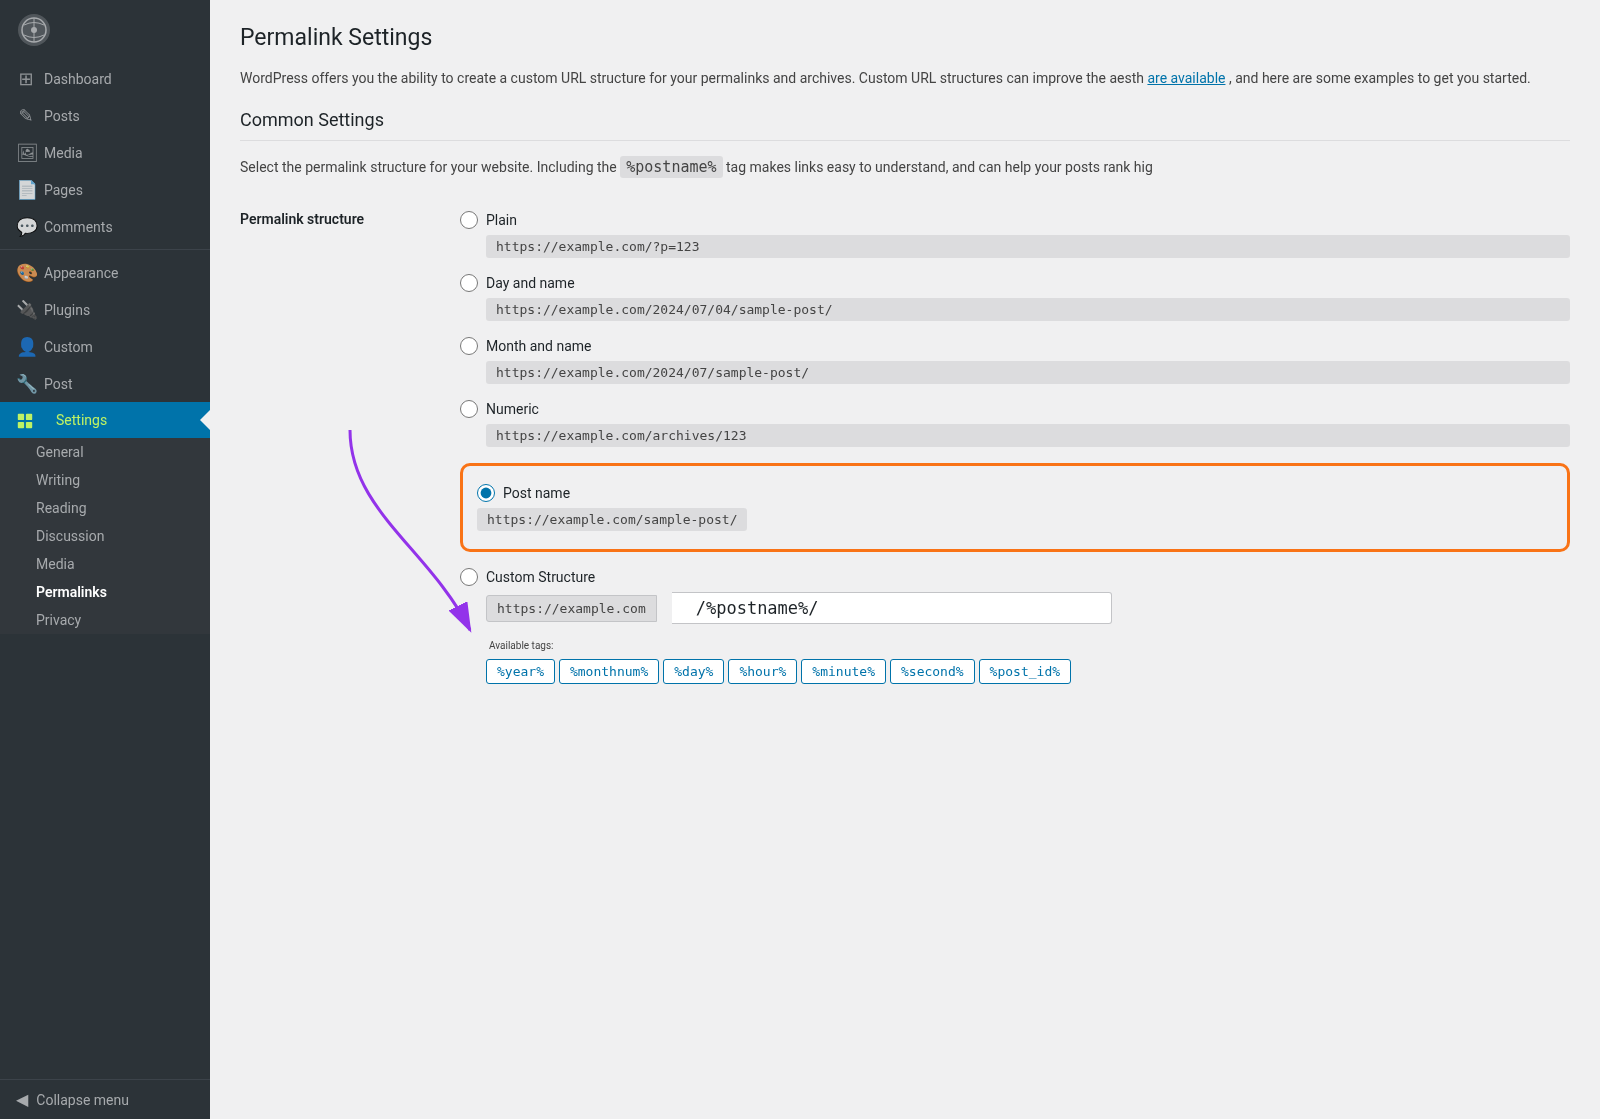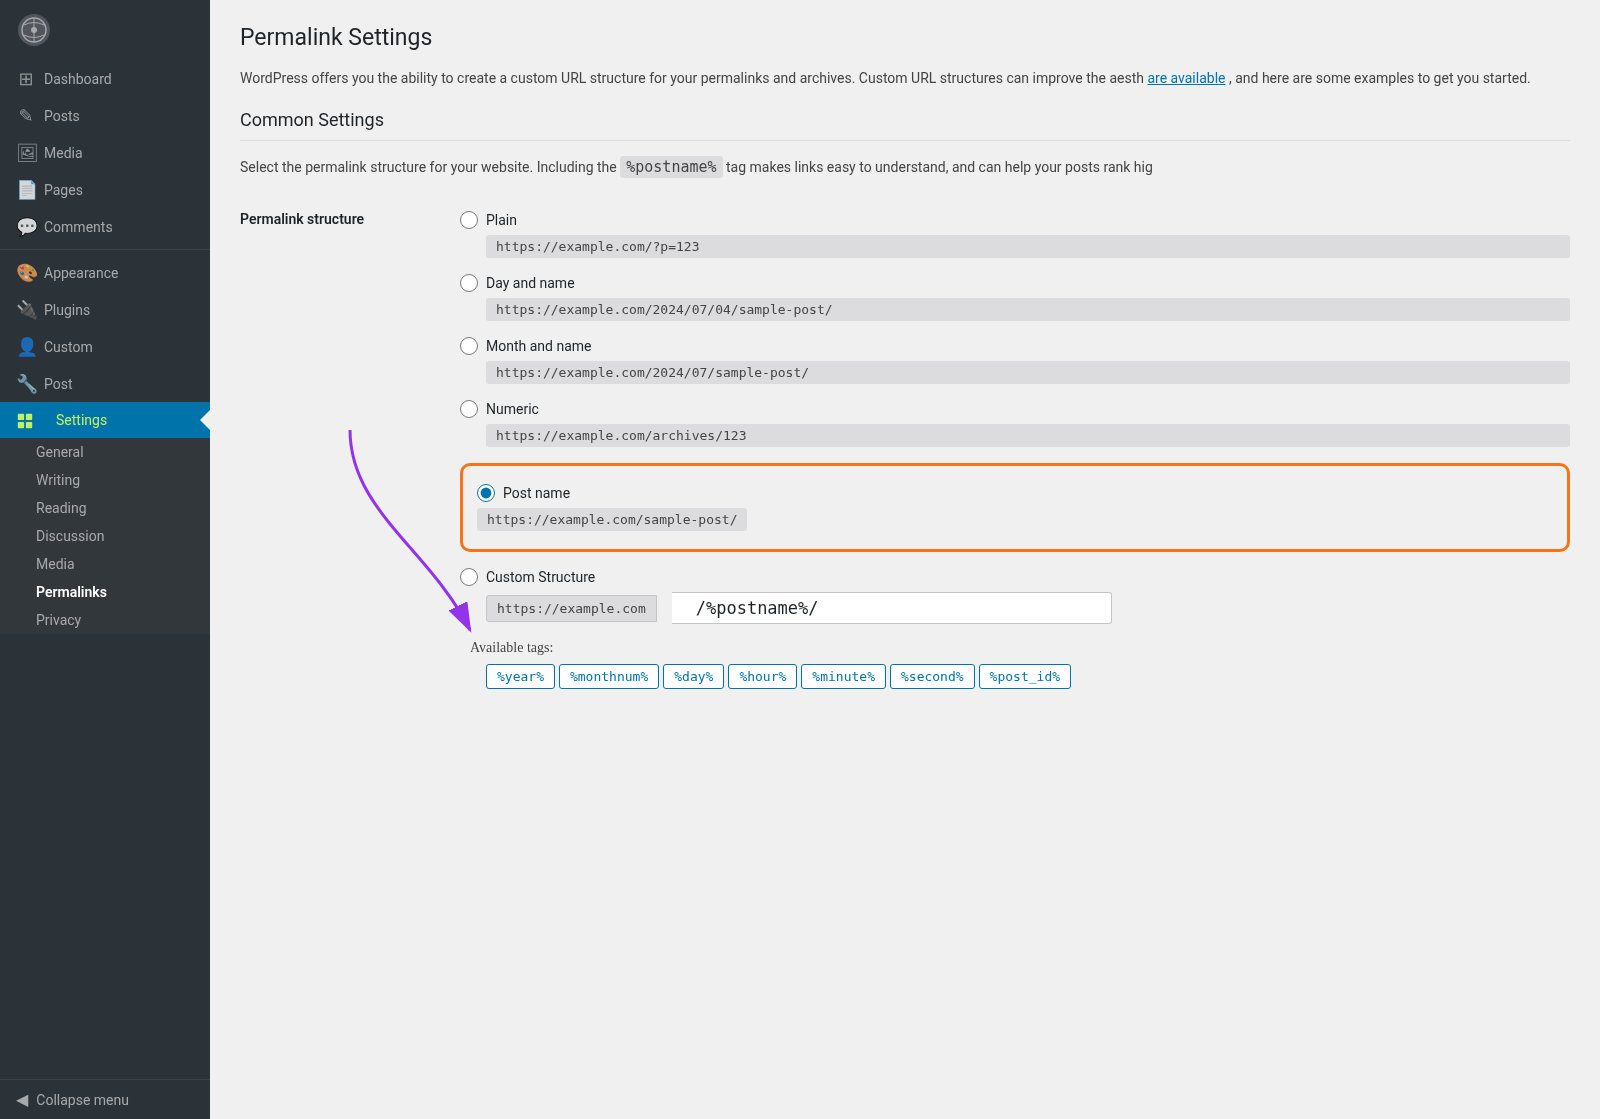--- a/index.html
+++ b/index.html
@@ -148,26 +148,25 @@
       padding: 5px 24px;
       font-family: monospace;
       font-size: 17px;
       background: #fff;
       width: 440px;
       outline: none;
       border-radius: 0 3px 3px 0;
       color: #1d2327;
     }
     .available-tags-label {
-      font-size: 14px;
+      font-size: 10px;
       color: #444;
       margin-top: 10px;
-      margin-left: 10px;
+      margin-left: 29px;
       margin-bottom: 8px;
-      font-family: Liberation Serif, serif;
     }
     .tag-buttons {
       display: flex;
       flex-wrap: wrap;
       gap: 4px;
       margin-left: 26px;
     }
     .tag-btn {
       background: #fff;
       border: 1px solid #0073aa;

